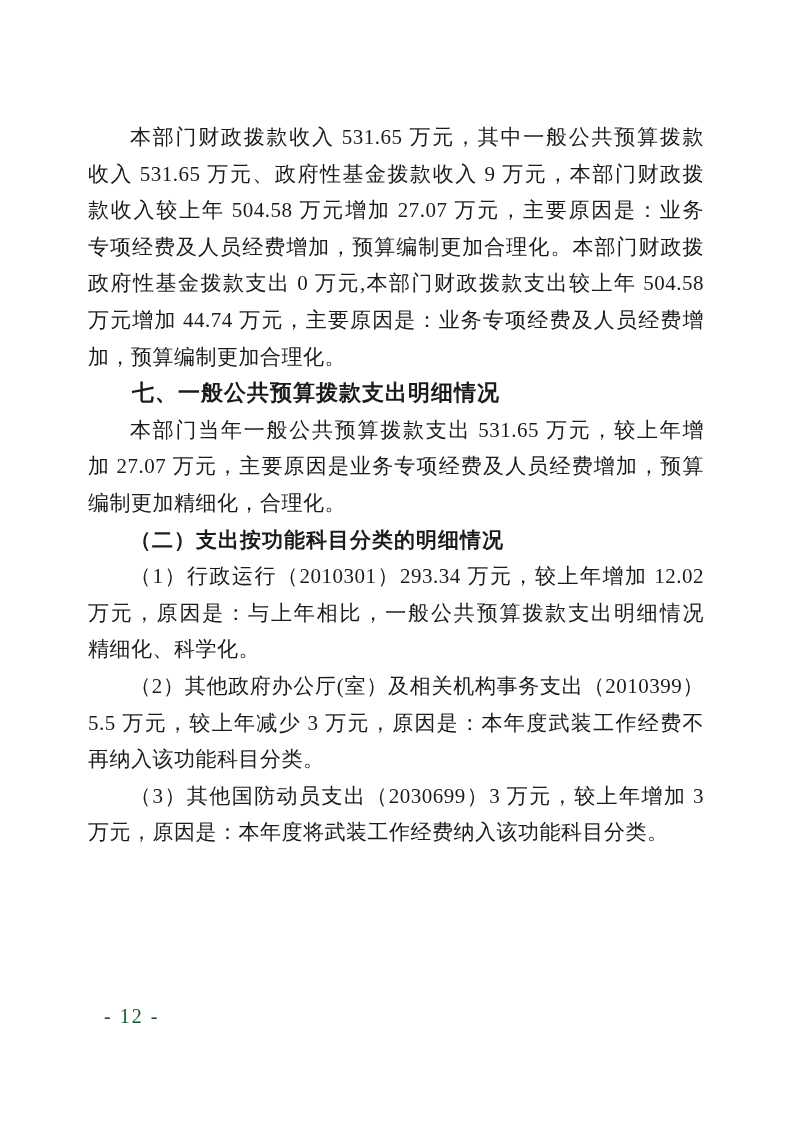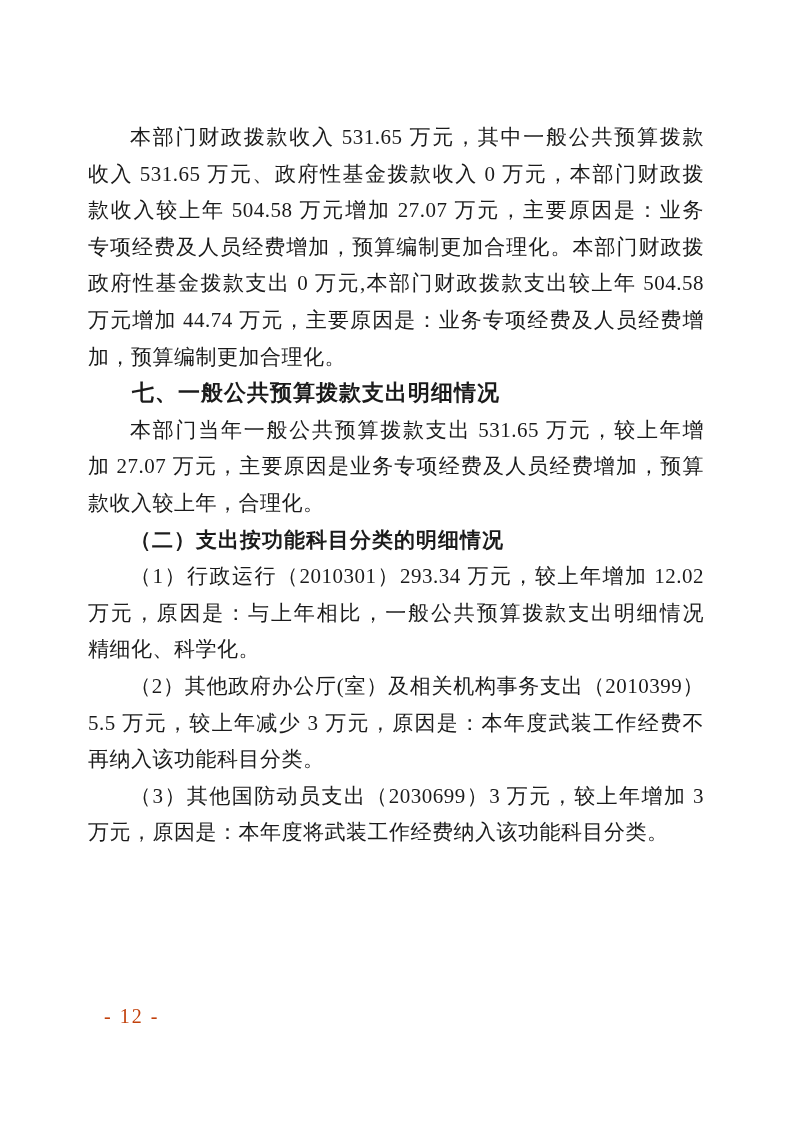--- a/index.html
+++ b/index.html
@@ -47,40 +47,40 @@
     font-size: 21px;
     font-weight: 600;
     letter-spacing: 1px;
   }
   .footer {
     position: absolute;
     left: 104px;
     top: 1005px;
     font-size: 20px;
     letter-spacing: 2px;
-    color: #c2410c;
+    color: #14532d;
   }
 </style>
 </head>
 <body>
 
 <div class="page">
 
   <div class="text-block">
     <div class="line justify first">本部门财政拨款收入 531.65 万元，其中一般公共预算拨款</div>
-    <div class="line justify">收入 531.65 万元、政府性基金拨款收入 0 万元，本部门财政拨</div>
+    <div class="line justify">收入 531.65 万元、政府性基金拨款收入 9 万元，本部门财政拨</div>
     <div class="line justify">款收入较上年 504.58 万元增加 27.07 万元，主要原因是：业务</div>
     <div class="line justify">专项经费及人员经费增加，预算编制更加合理化。本部门财政拨</div>
     <div class="line justify">政府性基金拨款支出 0 万元,本部门财政拨款支出较上年 504.58</div>
     <div class="line justify">万元增加 44.74 万元，主要原因是：业务专项经费及人员经费增</div>
     <div class="line">加，预算编制更加合理化。</div>
     <div class="line h1 first">七、一般公共预算拨款支出明细情况</div>
     <div class="line justify first">本部门当年一般公共预算拨款支出 531.65 万元，较上年增</div>
     <div class="line justify">加 27.07 万元，主要原因是业务专项经费及人员经费增加，预算</div>
-    <div class="line">款收入较上年，合理化。</div>
+    <div class="line">编制更加精细化，合理化。</div>
     <div class="line h2 first">（二）支出按功能科目分类的明细情况</div>
     <div class="line justify first">（1）行政运行（2010301）293.34 万元，较上年增加 12.02</div>
     <div class="line justify">万元，原因是：与上年相比，一般公共预算拨款支出明细情况</div>
     <div class="line">精细化、科学化。</div>
     <div class="line justify first">（2）其他政府办公厅(室）及相关机构事务支出（2010399）</div>
     <div class="line justify">5.5 万元，较上年减少 3 万元，原因是：本年度武装工作经费不</div>
     <div class="line">再纳入该功能科目分类。</div>
     <div class="line justify first">（3）其他国防动员支出（2030699）3 万元，较上年增加 3</div>
     <div class="line">万元，原因是：本年度将武装工作经费纳入该功能科目分类。</div>
   </div>

